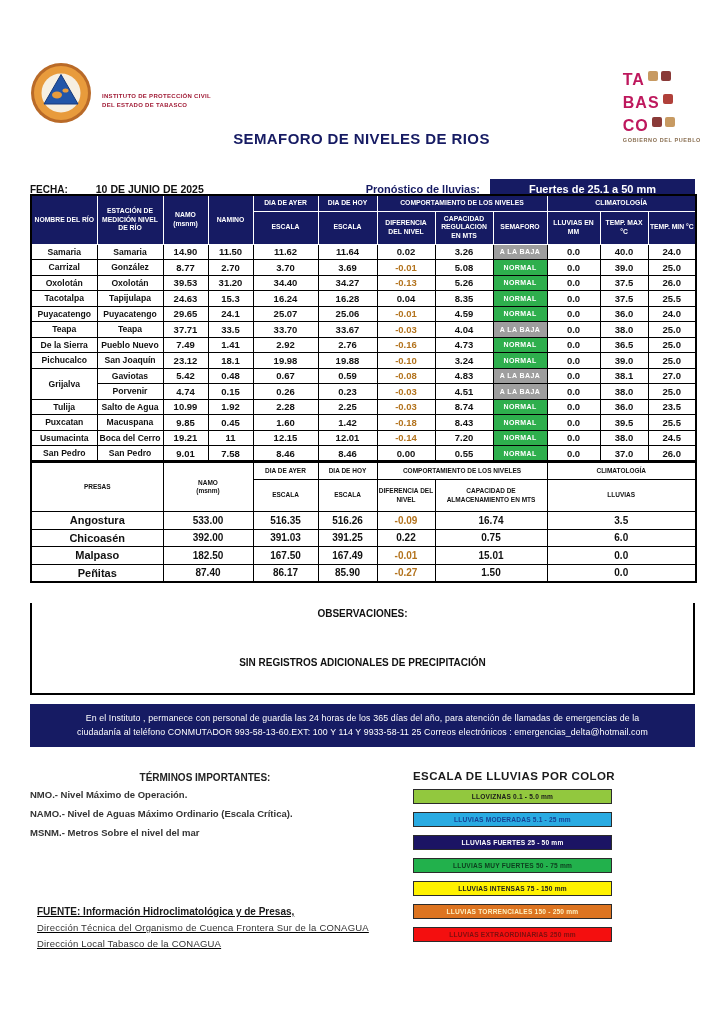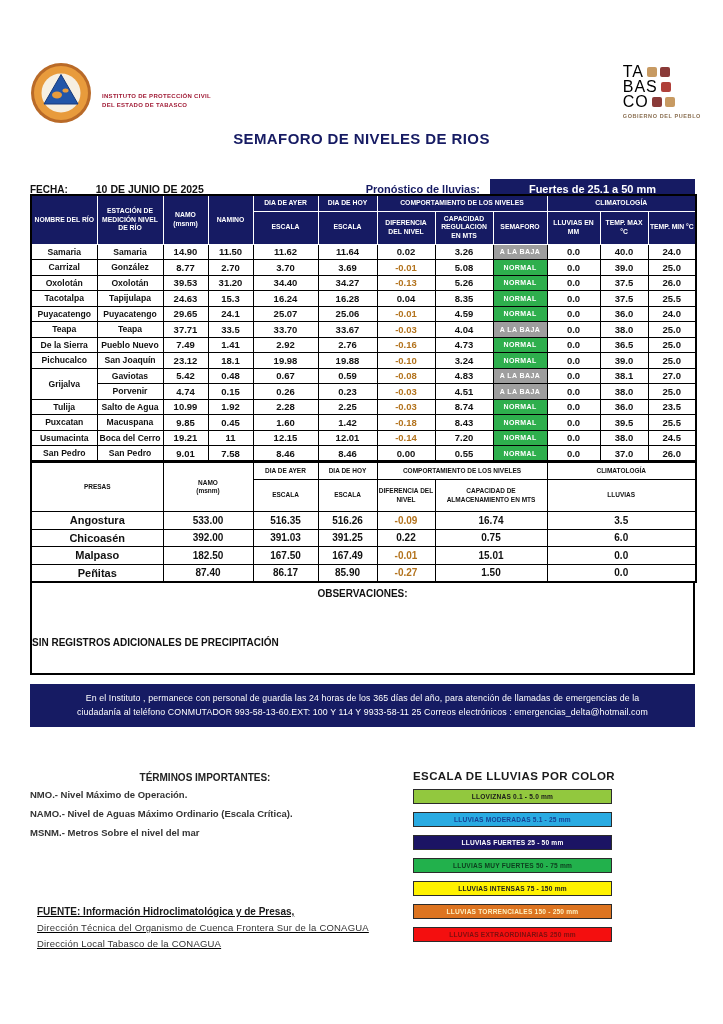--- a/index.html
+++ b/index.html
@@ -8,21 +8,21 @@
 
   
   .logo-row { position:absolute; top:62px; left:30px; right:22px; display:flex; justify-content:space-between; align-items:flex-start; }
   .pc-logo { display:flex; align-items:center; }
   .pc-text { margin-left:10px; padding-top:14px; }
   .pc-name { font-size:19px; font-weight:bold; color:#a01a35; letter-spacing:0.3px; }
   .pc-sub { font-size:6px; font-weight:bold; color:#a01a35; letter-spacing:0.3px; line-height:1.45; margin-top:2px; }
   .tb-logo { text-align:center; padding-top:2px; }
   .tb-rows { display:flex; flex-direction:column; align-items:flex-start; }
   .tb-row { display:flex; align-items:center; gap:3px; }
-  .tb-letters { font-size:16px; font-weight:normal; color:#000000; line-height:0.95; letter-spacing:1px; }
+  .tb-letters { font-size:16px; font-weight:bold; color:#be185d; line-height:0.95; letter-spacing:1px;margin-top:8px; }
   .tb-sq { width:10px; height:10px; border-radius:2px; display:inline-block; }
   .tb-sub { font-size:5.5px; font-weight:bold; color:#8a6f52; letter-spacing:0.6px; margin-top:3px; }
 
   .page-title { position:absolute; top:130px; left:0; width:100%; text-align:center;
     font-size:15px; font-weight:bold; color:var(--navy); letter-spacing:0.4px; }
 
   
   .fecha-row { position:absolute; top:167px; left:30px; width:665px; display:flex; align-items:center; }
   .fecha-label { font-size:10px; font-weight:bold; color:#111; }
   .fecha-value { font-size:10.5px; font-weight:bold; color:#111; margin-left:28px; }
@@ -51,23 +51,23 @@
     font-weight:bold; padding:1px; line-height:1.25; }
   .presas thead tr.grp th { height:17px; font-size:6.5px; }
   .presas thead tr.sub th { height:32px; font-size:6.5px; }
   .presas th.big { font-size:12px; }
   .presas th.med { font-size:11px; line-height:1.3; }
   .presas th.esc { font-size:7px; }
   .presas tbody td { border:1px solid #000; text-align:center; vertical-align:middle; font-weight:bold; height:17.5px; }
   .presas tbody td.name { font-size:11px; }
   .presas tbody td.num  { font-size:10px; }
 
-  .obs-box { border:2px solid #000; border-top:none; height:92px; position:relative; }
+  .obs-box { border:2px solid #000; border-top:none; height:92px; position:relative;margin-top:20px; }
   .obs-title { text-align:center; font-size:10px; font-weight:bold; color:#111; padding-top:5px; }
-  .obs-text { position:absolute; top:54px; width:100%; font-size:10px; font-weight:bold; color:#111; }
+  .obs-text { position:absolute; top:54px; width:100%; text-align:center; font-size:10px; font-weight:bold; color:#111; }
 
   .band { margin-top:9px; background:var(--navy); color:#fff; font-size:8.8px; text-align:center;
     padding:7px 17px; line-height:1.65; letter-spacing:0.1px; }
 
   
   .terminos { position:absolute; top:772px; left:30px; width:350px; }
   .terminos-title { text-align:center; font-size:10px; font-weight:bold; color:#222; margin-bottom:6px; }
   .terminos-item { font-size:9.5px; font-weight:bold; color:#333; margin-bottom:8px; }
 
   .escala { position:absolute; top:770px; left:413px; width:285px; }

